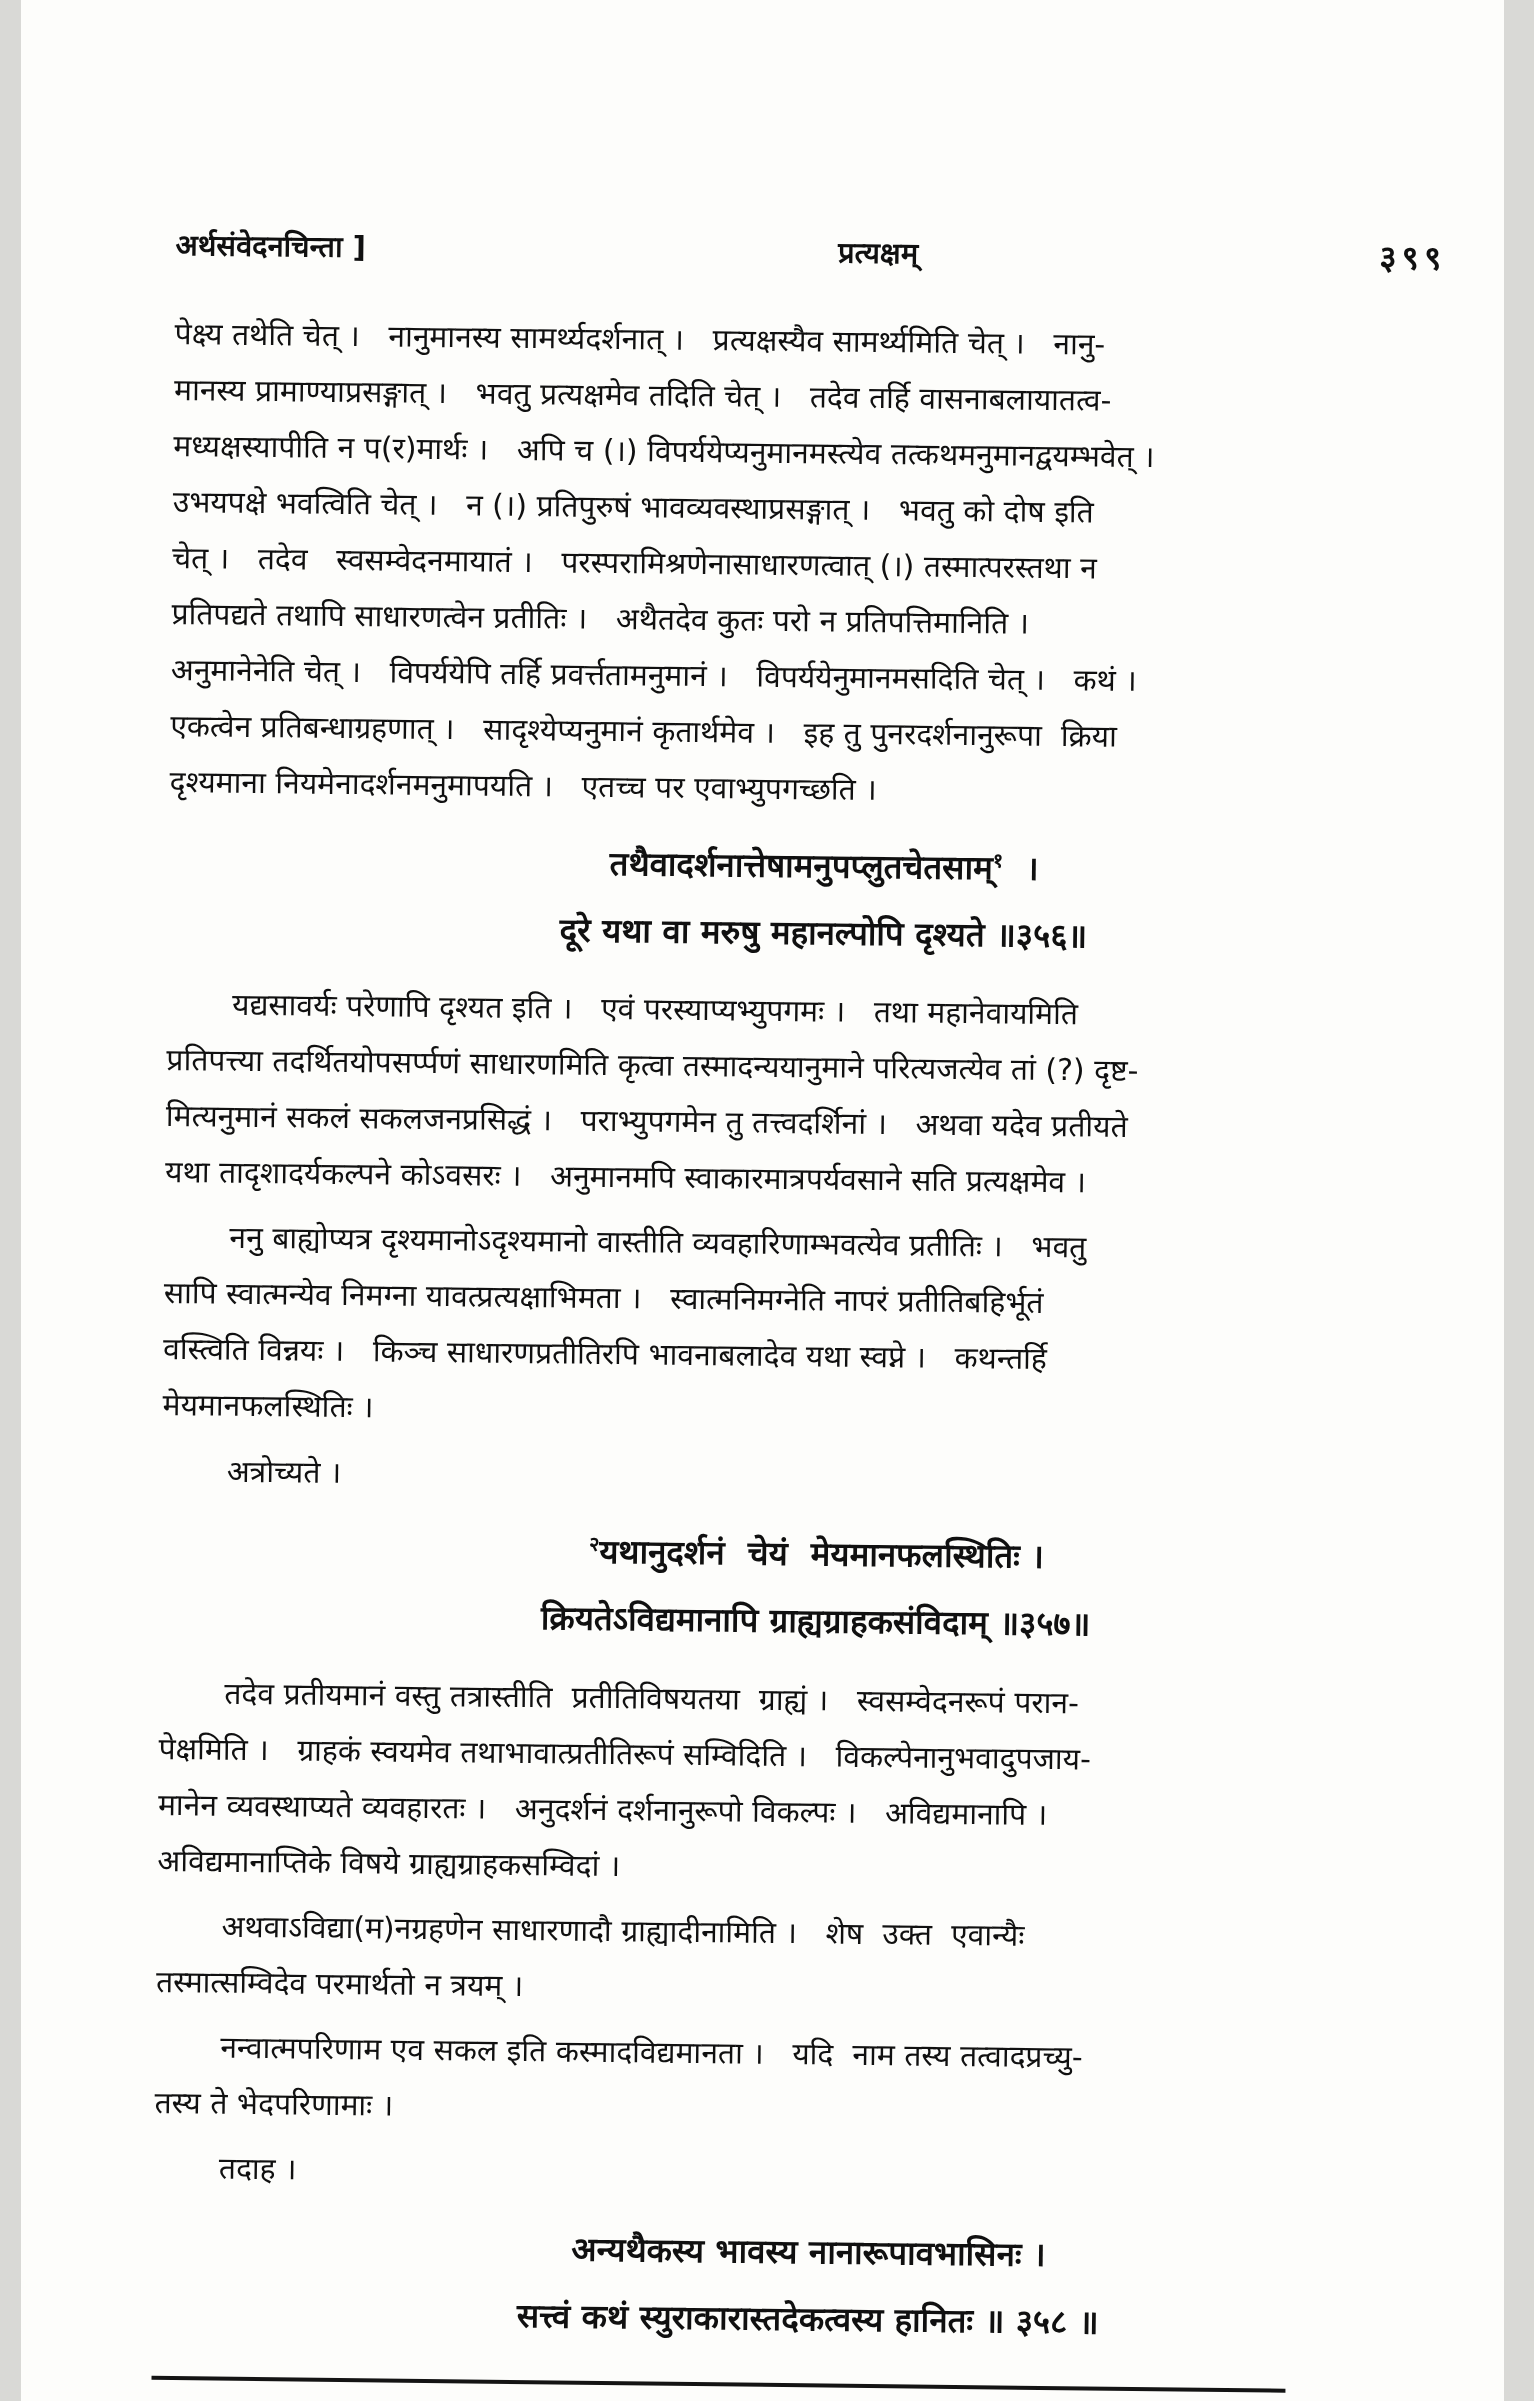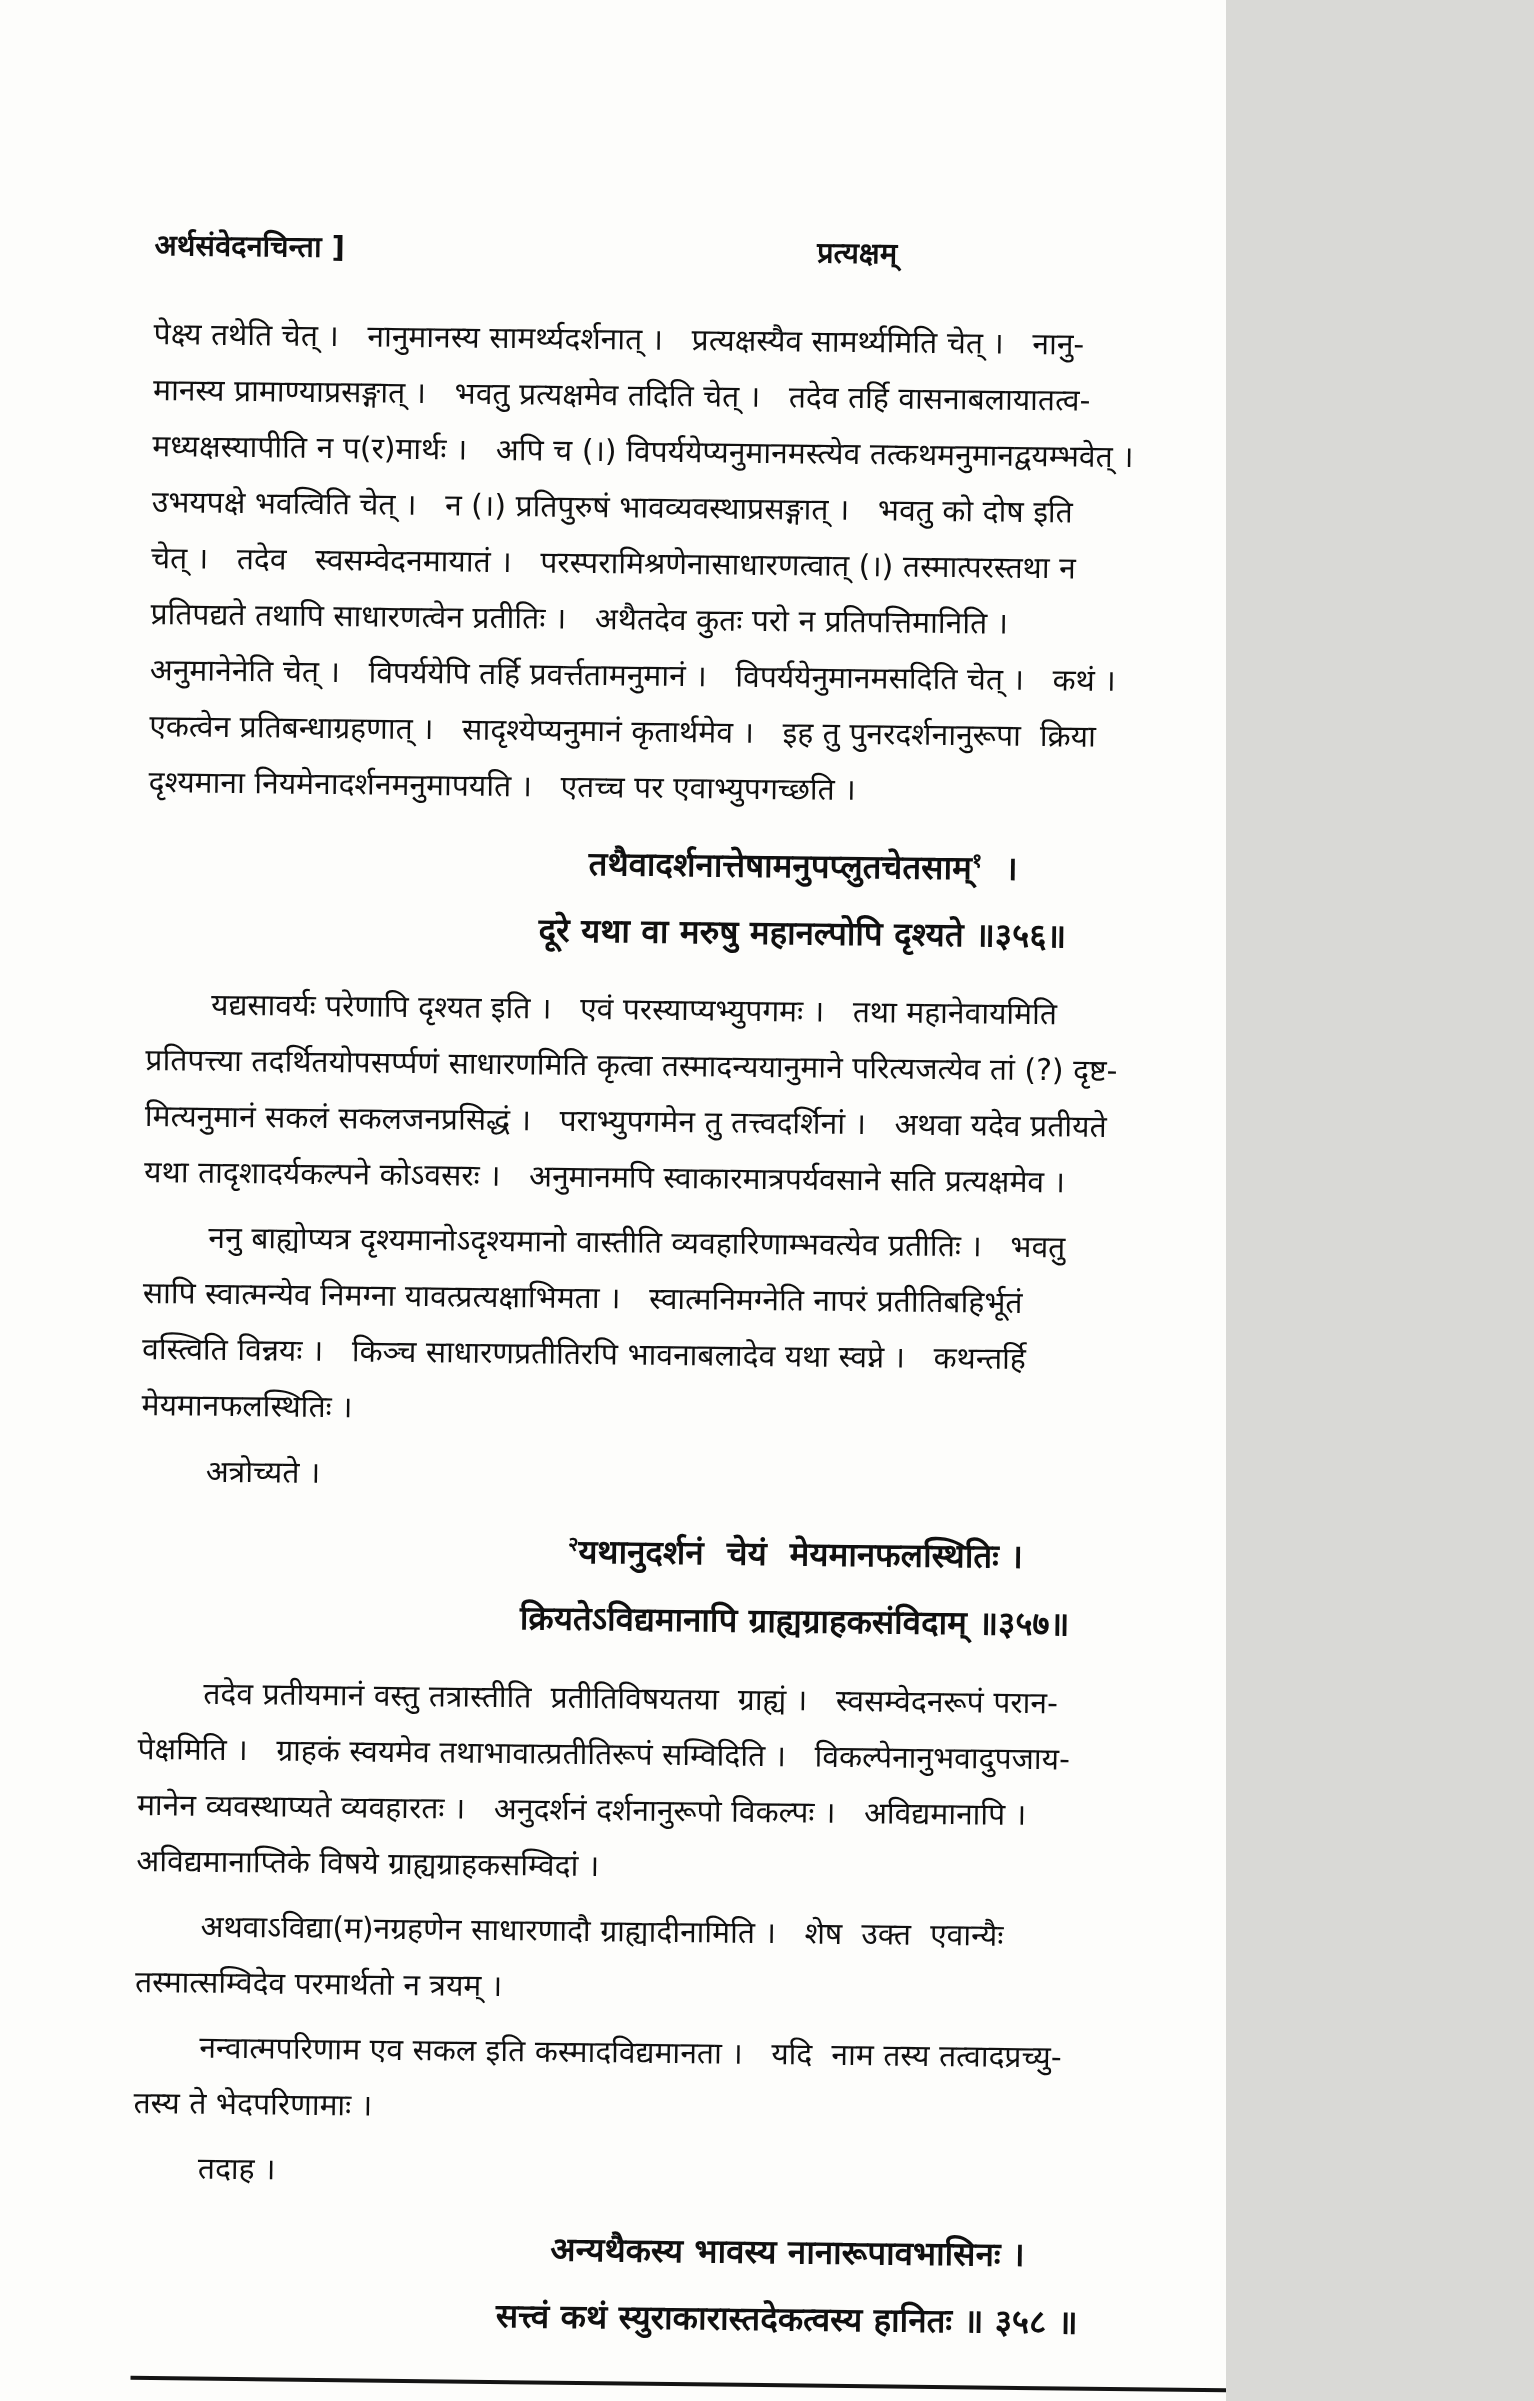--- a/index.html
+++ b/index.html
@@ -1,22 +1,23 @@
 <!DOCTYPE html>
 <html style="font-size:10.7px"><head>
 <meta charset="utf-8">
 <style>
   html,body { margin:0; padding:0; background:#d9d9d6; }
   .page {
     position:relative;
-    width:1226px; height:2401px;
+    width:1483px; height:2401px;
     background:#fdfdfb;
     font-family:"DejaVu Sans", sans-serif;
     color:#101010;
     overflow:hidden;
+    margin-left:21px;
   }
   .scan {
     position:absolute; left:155px; top:220px; width:1311px;
     transform:rotate(0.65deg); transform-origin:0 0;
   }
   .pg-header { display:flex; align-items:baseline; margin-bottom:41px; }
   .h-left   { width:414px; font-size:29px; font-weight:bold; }
   .h-center { flex:1; text-align:center; font-size:29px; font-weight:bold; }
   .h-right  { width:280px; text-align:right; font-size:33px; font-weight:bold; letter-spacing:5.3px; padding-right:40px; }
   .para { margin:0 0 9.3px 0; }

